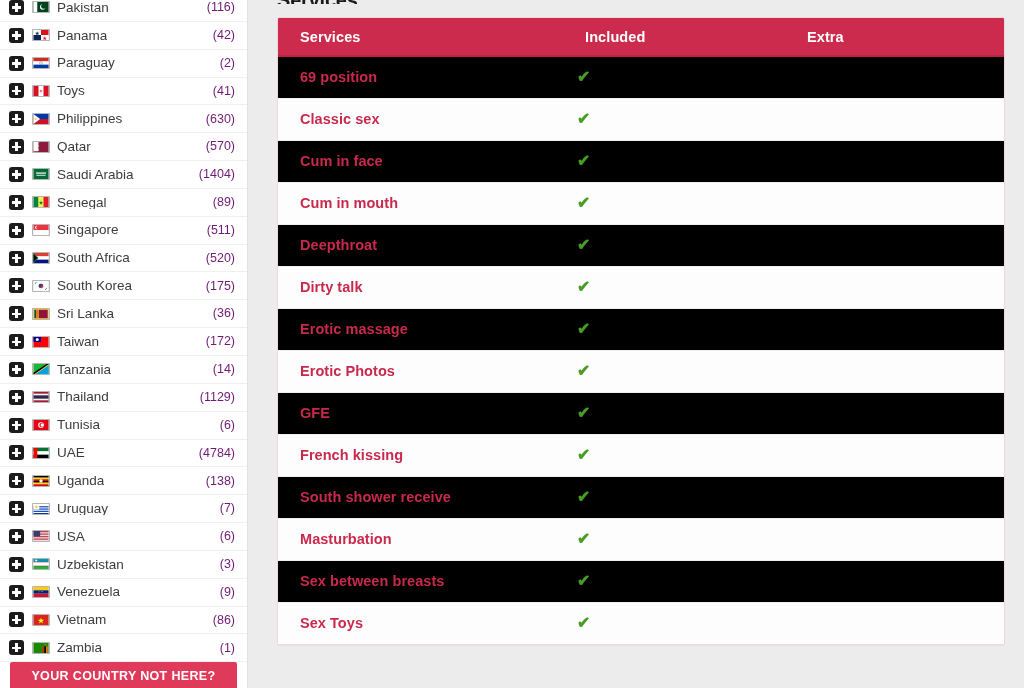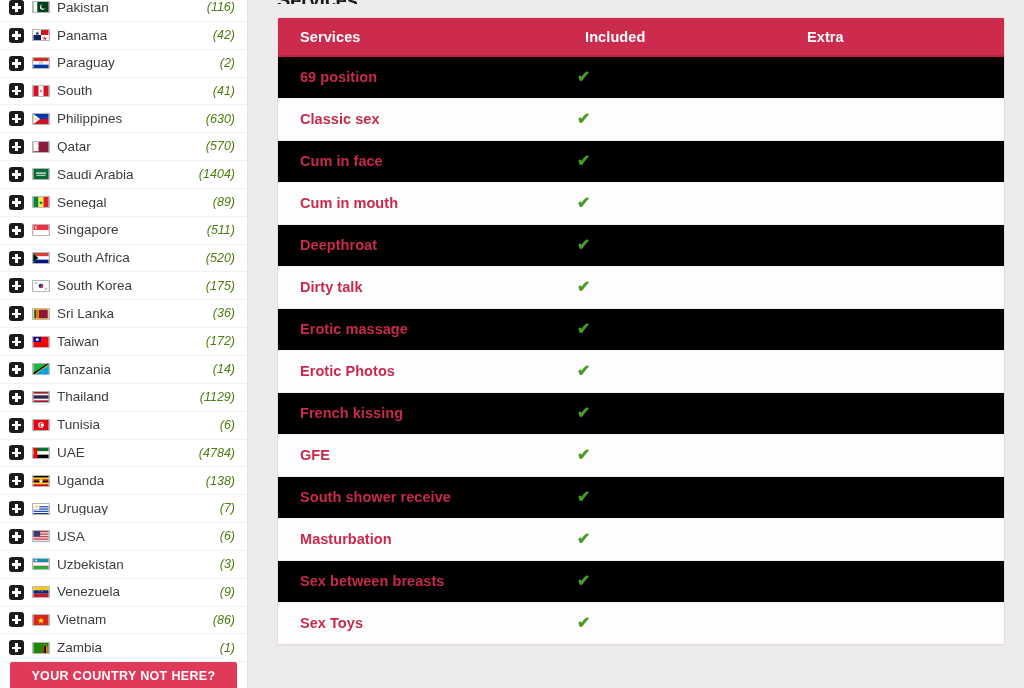--- a/index.html
+++ b/index.html
@@ -85,24 +85,23 @@
     font-size: 13.5px;
     color: #3c3c3c;
     white-space: nowrap;
     overflow: hidden;
     line-height: 1;
   }
 
   .country-count {
     margin-left: auto;
     font-size: 12.5px;
-    color: #4d7c0f;
+    color: #701a75;
     line-height: 1;
     padding-left: 6px;
-    font-style: italic;
   }
 
   #not-here-btn {
     position: absolute;
     left: 10px;
     right: 10px;
     bottom: -3px;
     height: 29px;
     background: #e03a5a;
     border: none;
@@ -245,21 +244,21 @@
         </li>
         <li class="country-row">
           <span class="plus-icon"></span>
           <span class="flag">
             <svg viewBox="0 0 18 12">
               <rect width="18" height="12" fill="#d91023"></rect>
               <rect x="6" width="6" height="12" fill="#fff"></rect>
               <circle cx="9" cy="6" r="1.6" fill="#d91023" opacity=".55"></circle>
             </svg>
           </span>
-          <span class="country-name">South</span>
+          <span class="country-name">Toys</span>
           <span class="country-count">(41)</span>
         </li>
         <li class="country-row">
           <span class="plus-icon"></span>
           <span class="flag">
             <svg viewBox="0 0 18 12">
               <rect width="18" height="6" fill="#0038a8"></rect>
               <rect y="6" width="18" height="6" fill="#ce1126"></rect>
               <path d="M0 0l8 6-8 6z" fill="#fff"></path>
               <circle cx="2.4" cy="6" r="1.1" fill="#fcd116"></circle>
@@ -579,26 +578,26 @@
               <td class="cell-service">Erotic massage</td>
               <td class="cell-included"><span class="tick">✔</span></td>
               <td class="cell-extra"></td>
             </tr>
             <tr>
               <td class="cell-service">Erotic Photos</td>
               <td class="cell-included"><span class="tick">✔</span></td>
               <td class="cell-extra"></td>
             </tr>
             <tr>
+              <td class="cell-service">GFE</td>
+              <td class="cell-included"><span class="tick">✔</span></td>
+              <td class="cell-extra"></td>
+            </tr>
+            <tr>
               <td class="cell-service">French kissing</td>
-              <td class="cell-included"><span class="tick">✔</span></td>
-              <td class="cell-extra"></td>
-            </tr>
-            <tr>
-              <td class="cell-service">GFE</td>
               <td class="cell-included"><span class="tick">✔</span></td>
               <td class="cell-extra"></td>
             </tr>
             <tr>
               <td class="cell-service">South shower receive</td>
               <td class="cell-included"><span class="tick">✔</span></td>
               <td class="cell-extra"></td>
             </tr>
             <tr>
               <td class="cell-service">Masturbation</td>

